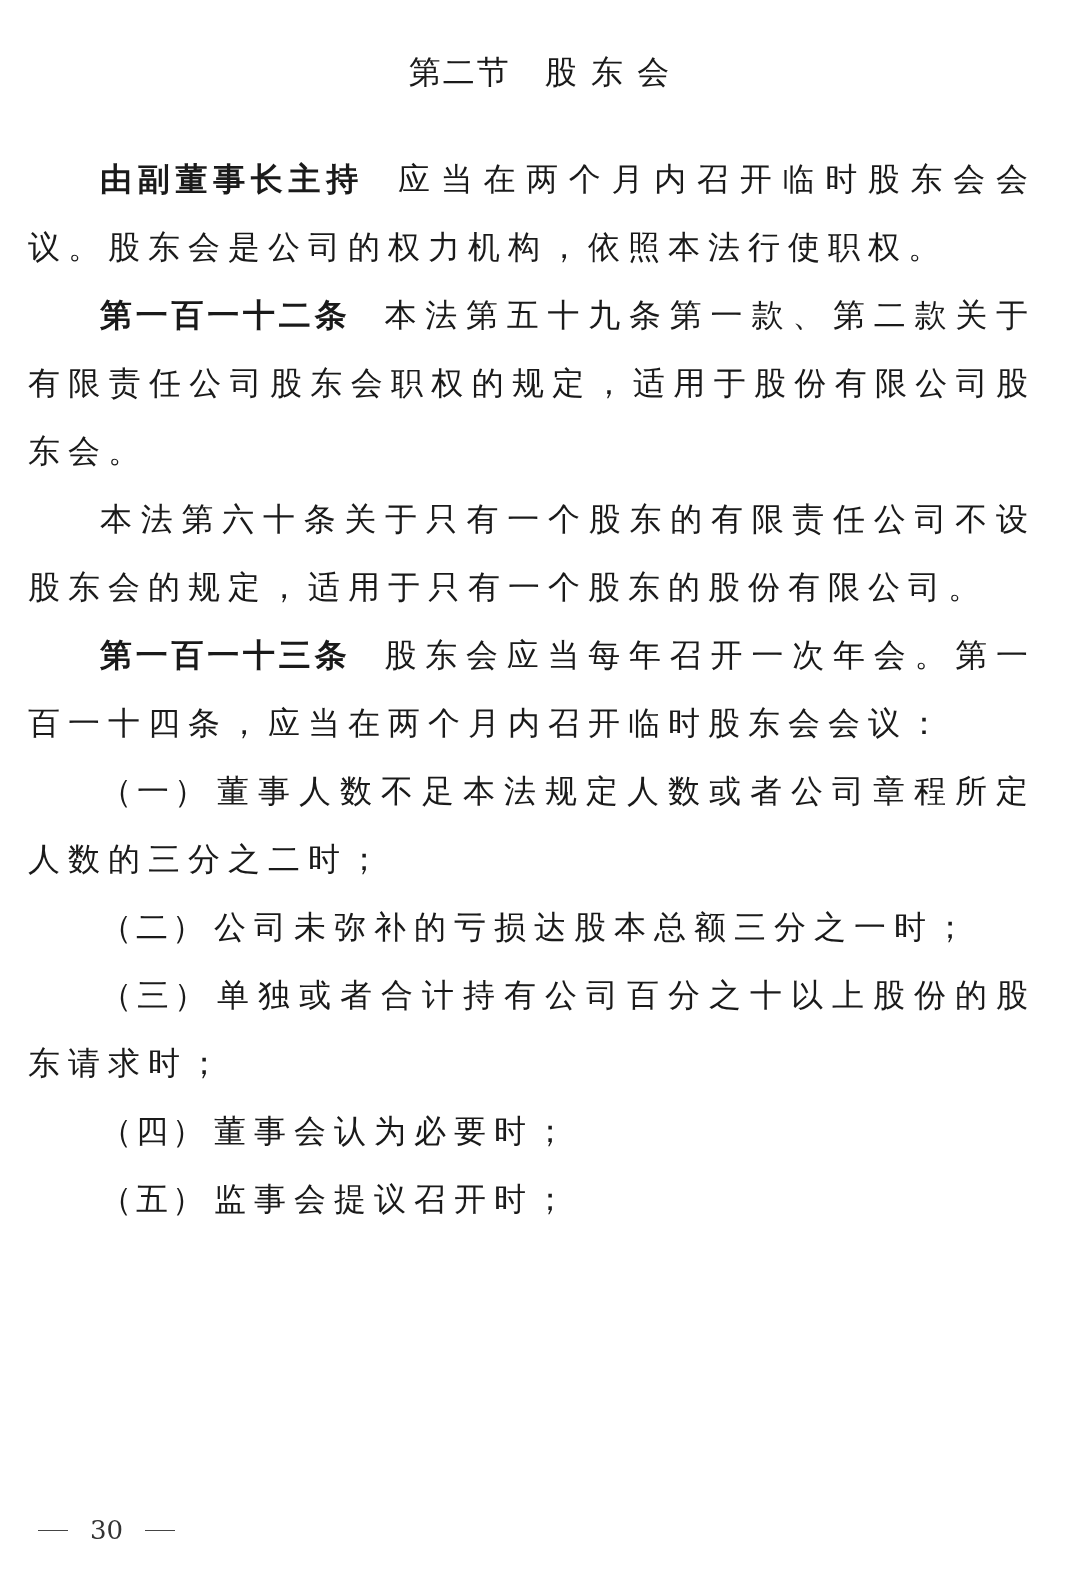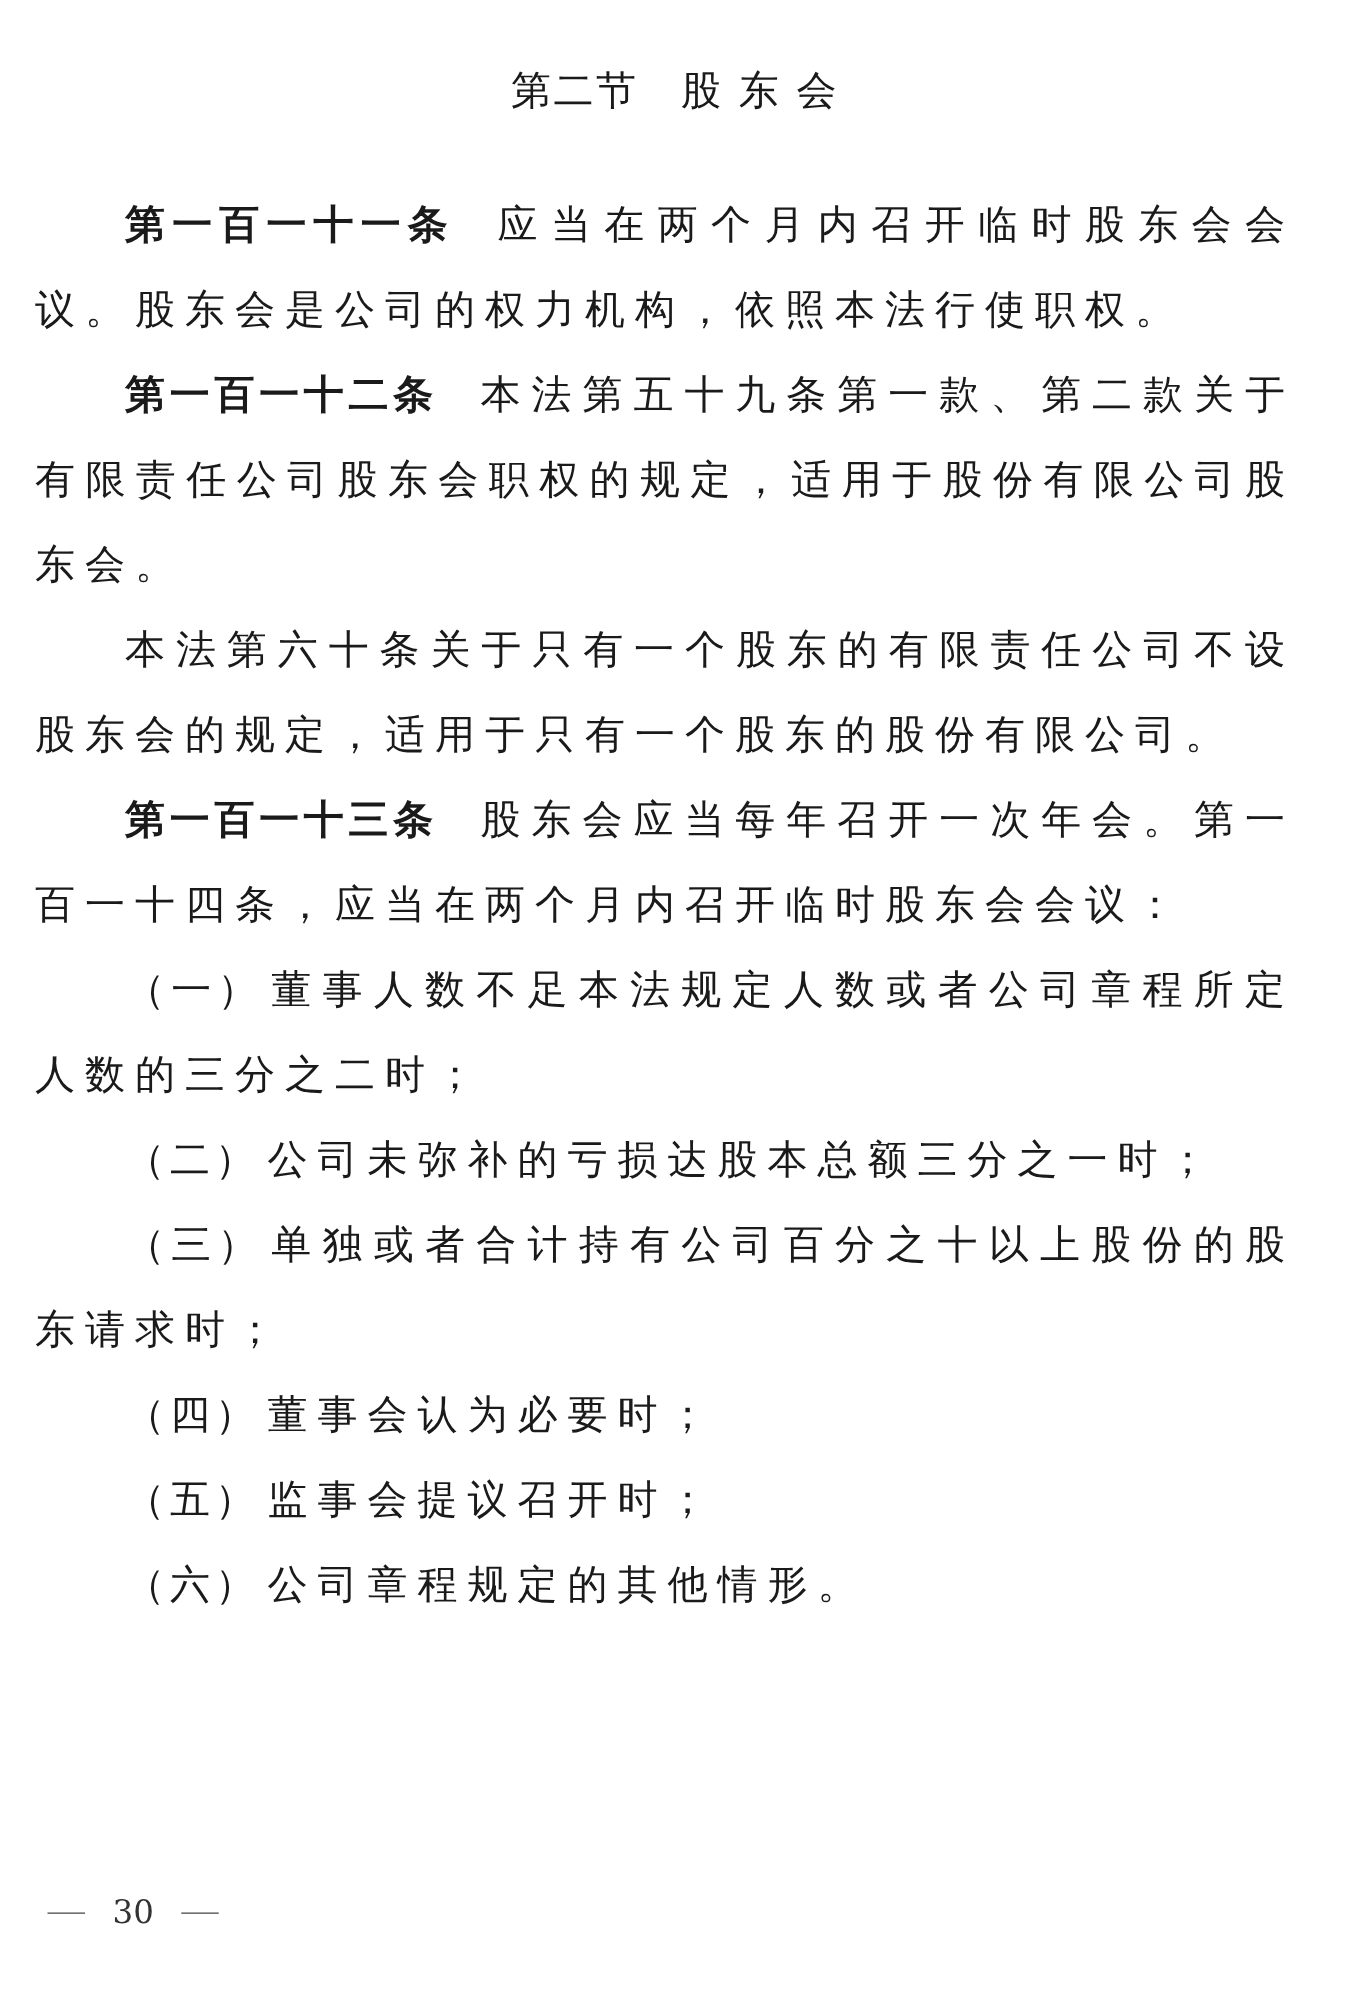--- a/index.html
+++ b/index.html
@@ -71,21 +71,21 @@
     }
   </style>
 </head>
 <body>
 
 <div class="page-title">第二节　股 东 会</div>
 
 <div class="body-text">
 
   <p class="para">
-    <span class="article-no">第一百一十一条</span><span>应当在两个月内召开临时股东会会议。股东会是公司的权力机构，依照本法行使职权。</span>
+    <span class="article-no">由副董事长主持</span><span>应当在两个月内召开临时股东会会议。股东会是公司的权力机构，依照本法行使职权。</span>
   </p>
 
   <p class="para">
     <span class="article-no">第一百一十二条</span><span>本法第五十九条第一款、第二款关于有限责任公司股东会职权的规定，适用于股份有限公司股东会。</span>
   </p>
   <p class="para">本法第六十条关于只有一个股东的有限责任公司不设股东会的规定，适用于只有一个股东的股份有限公司。</p>
 
   <p class="para">
     <span class="article-no">第一百一十三条</span><span>股东会应当每年召开一次年会。第一百一十四条，应当在两个月内召开临时股东会会议：</span>
   </p>
@@ -97,23 +97,20 @@
   </p>
   <p class="para">
     <span class="item-no">（三）</span><span>单独或者合计持有公司百分之十以上股份的股东请求时；</span>
   </p>
   <p class="para">
     <span class="item-no">（四）</span><span>董事会认为必要时；</span>
   </p>
   <p class="para">
     <span class="item-no">（五）</span><span>监事会提议召开时；</span>
   </p>
-  <p class="para">
-    <span class="item-no">（六）</span><span>公司章程规定的其他情形。</span>
-  </p>
 
 
 </div>
 
 <div class="footer">
   <span class="dash"></span>
   <span>30</span>
   <span class="dash"></span>
 </div>
 

